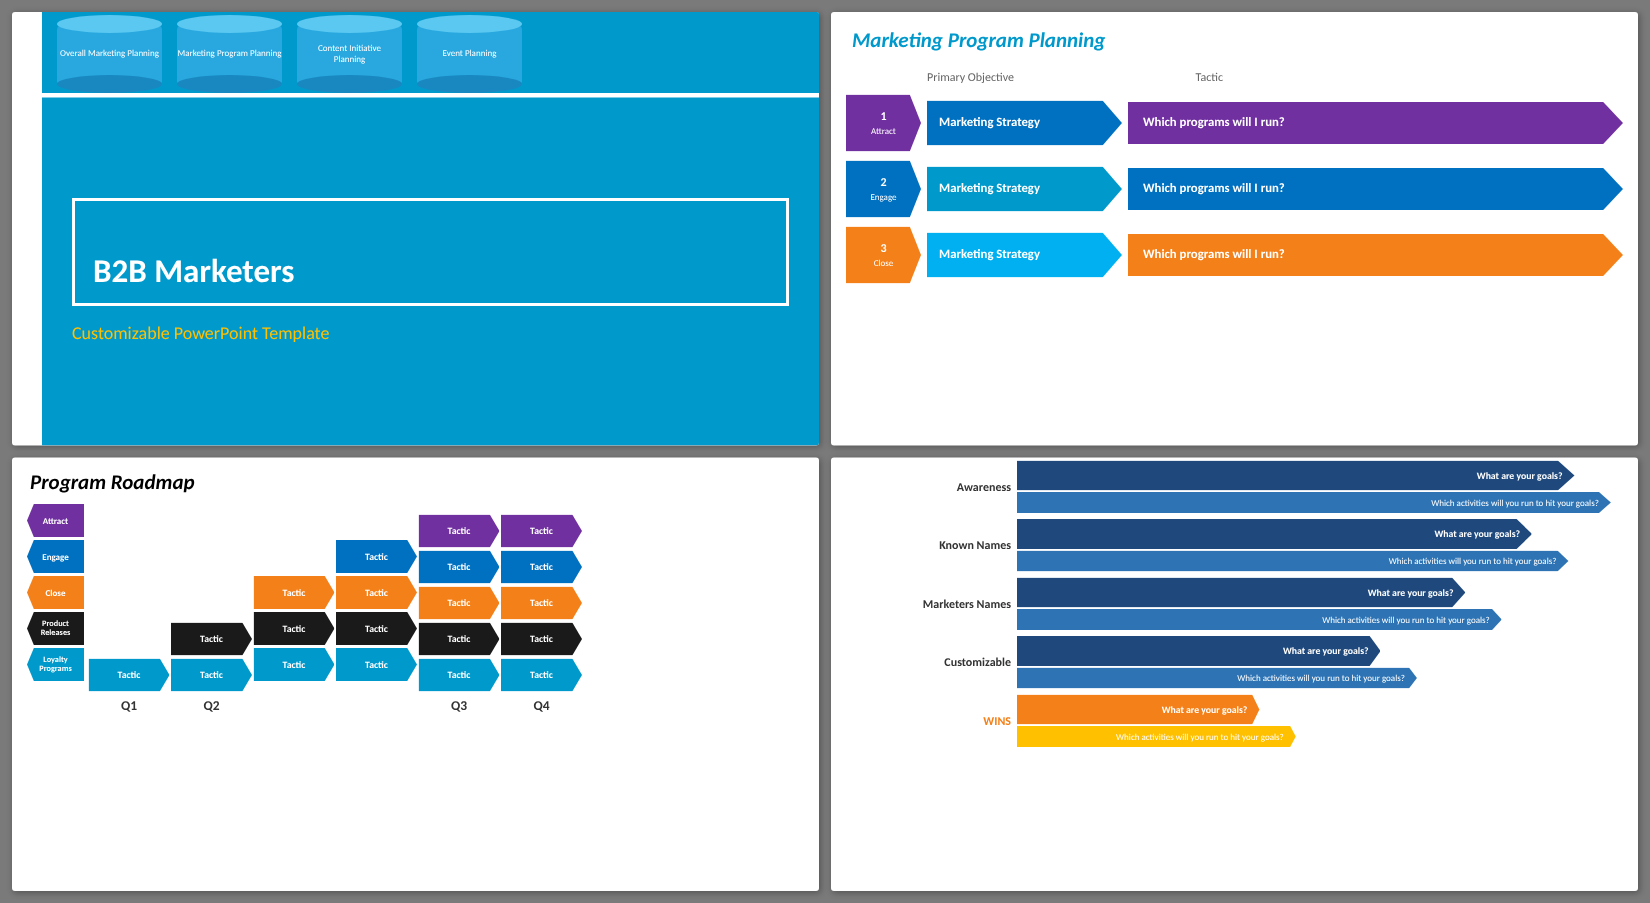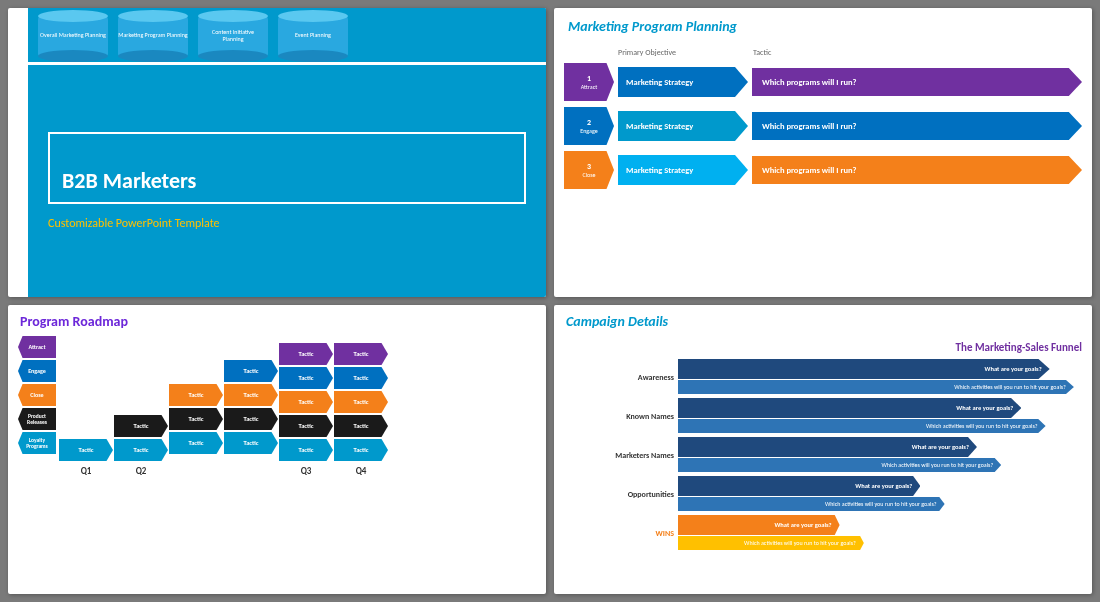--- a/index.html
+++ b/index.html
@@ -78,23 +78,24 @@
     }
 
     .program-row {
       display: flex;
       align-items: center;
       margin-bottom: 6px;
       gap: 4px;
     }
 
     .slide3-title {
-      color: #6d28d9;
+      color: #000000;
       font-size: 14px;
       font-weight: bold;
+      font-style: italic;
     }
 
     .slide4-title {
       color: #0099cc;
       font-size: 14px;
       font-weight: bold;
       font-style: italic;
     }
 
     .slide-wrapper {
@@ -148,21 +149,21 @@
       <div class="slide1-subtitle">Customizable PowerPoint Template</div>
     </div>
   </div>
 </div>
 
 <div class="slide slide-wrapper">
   <div style="padding: 10px 14px;">
     <div class="slide2-title">Marketing Program Planning</div>
   </div>
   <div style="padding: 2px 10px 6px;">
-    <div style="display:flex;font-size:8px;color:#666;margin-bottom:6px;padding-left:54px;">
+    <div style="display:flex;font-size:8px;color:#666;margin-bottom:6px;padding-left:54px;gap:44px;">
       <span style="width:135px;">Primary Objective</span>
       <span>Tactic</span>
     </div>
 
     <div class="program-row">
       <div style="width:50px;height:38px;background:#7030a0;clip-path:polygon(0% 0%, 85% 0%, 100% 50%, 85% 100%, 0% 100%);display:flex;flex-direction:column;align-items:center;justify-content:center;">
         <span style="color:white;font-size:8px;font-weight:bold;">1</span>
         <span style="color:white;font-size:6px;">Attract</span>
       </div>
       <div style="width:130px;height:30px;background:#0070c0;clip-path:polygon(0% 0%, 90% 0%, 100% 50%, 90% 100%, 0% 100%);display:flex;align-items:center;padding:0 8px;">
@@ -319,27 +320,21 @@
           <span style="color:white;font-size:6.5px;font-weight:bold;">Tactic</span>
         </div>
         <div style="font-size:9px;font-weight:bold;color:#333;text-align:center;margin-top:2px;">Q4</div>
       </div>
 
     </div>
   </div>
 </div>
 
 <div class="slide slide-wrapper">
-  <div style="padding: 8px 12px 4px;">
-    <div class="slide4-title">Campaign Details</div>
-  </div>
   <div style="padding: 2px 10px 4px;">
-    <div style="text-align:right;margin-bottom:4px;">
-      <span style="color:#7030a0;font-size:11px;font-weight:bold;">The Marketing-Sales Funnel</span>
-    </div>
 
     <div style="display:flex;align-items:center;margin-bottom:4px;gap:4px;">
       <div style="width:110px;text-align:right;font-size:8px;font-weight:bold;color:#333;">Awareness</div>
       <div style="flex:1;display:flex;flex-direction:column;gap:1px;">
         <div style="width:92%;height:20px;background:#1f497d;display:flex;align-items:center;padding:0 8px;clip-path:polygon(0% 0%, 97% 0%, 100% 50%, 97% 100%, 0% 100%);">
           <span style="color:white;font-size:6.5px;font-weight:bold;margin-left:auto;">What are your goals?</span>
         </div>
         <div style="width:98%;height:14px;background:#2e74b5;display:flex;align-items:center;padding:0 8px;clip-path:polygon(0% 0%, 98% 0%, 100% 50%, 98% 100%, 0% 100%);">
           <span style="color:white;font-size:6px;margin-left:auto;">Which activities will you run to hit your goals?</span>
         </div>
@@ -364,21 +359,21 @@
         <div style="width:74%;height:20px;background:#1f497d;display:flex;align-items:center;padding:0 8px;clip-path:polygon(0% 0%, 97% 0%, 100% 50%, 97% 100%, 0% 100%);">
           <span style="color:white;font-size:6.5px;font-weight:bold;margin-left:auto;">What are your goals?</span>
         </div>
         <div style="width:80%;height:14px;background:#2e74b5;display:flex;align-items:center;padding:0 8px;clip-path:polygon(0% 0%, 98% 0%, 100% 50%, 98% 100%, 0% 100%);">
           <span style="color:white;font-size:6px;margin-left:auto;">Which activities will you run to hit your goals?</span>
         </div>
       </div>
     </div>
 
     <div style="display:flex;align-items:center;margin-bottom:4px;gap:4px;">
-      <div style="width:110px;text-align:right;font-size:8px;font-weight:bold;color:#333;">Opportunities</div>
+      <div style="width:110px;text-align:right;font-size:8px;font-weight:bold;color:#333;">Customizable</div>
       <div style="flex:1;display:flex;flex-direction:column;gap:1px;">
         <div style="width:60%;height:20px;background:#1f497d;display:flex;align-items:center;padding:0 8px;clip-path:polygon(0% 0%, 97% 0%, 100% 50%, 97% 100%, 0% 100%);">
           <span style="color:white;font-size:6.5px;font-weight:bold;margin-left:auto;">What are your goals?</span>
         </div>
         <div style="width:66%;height:14px;background:#2e74b5;display:flex;align-items:center;padding:0 8px;clip-path:polygon(0% 0%, 98% 0%, 100% 50%, 98% 100%, 0% 100%);">
           <span style="color:white;font-size:6px;margin-left:auto;">Which activities will you run to hit your goals?</span>
         </div>
       </div>
     </div>
 

